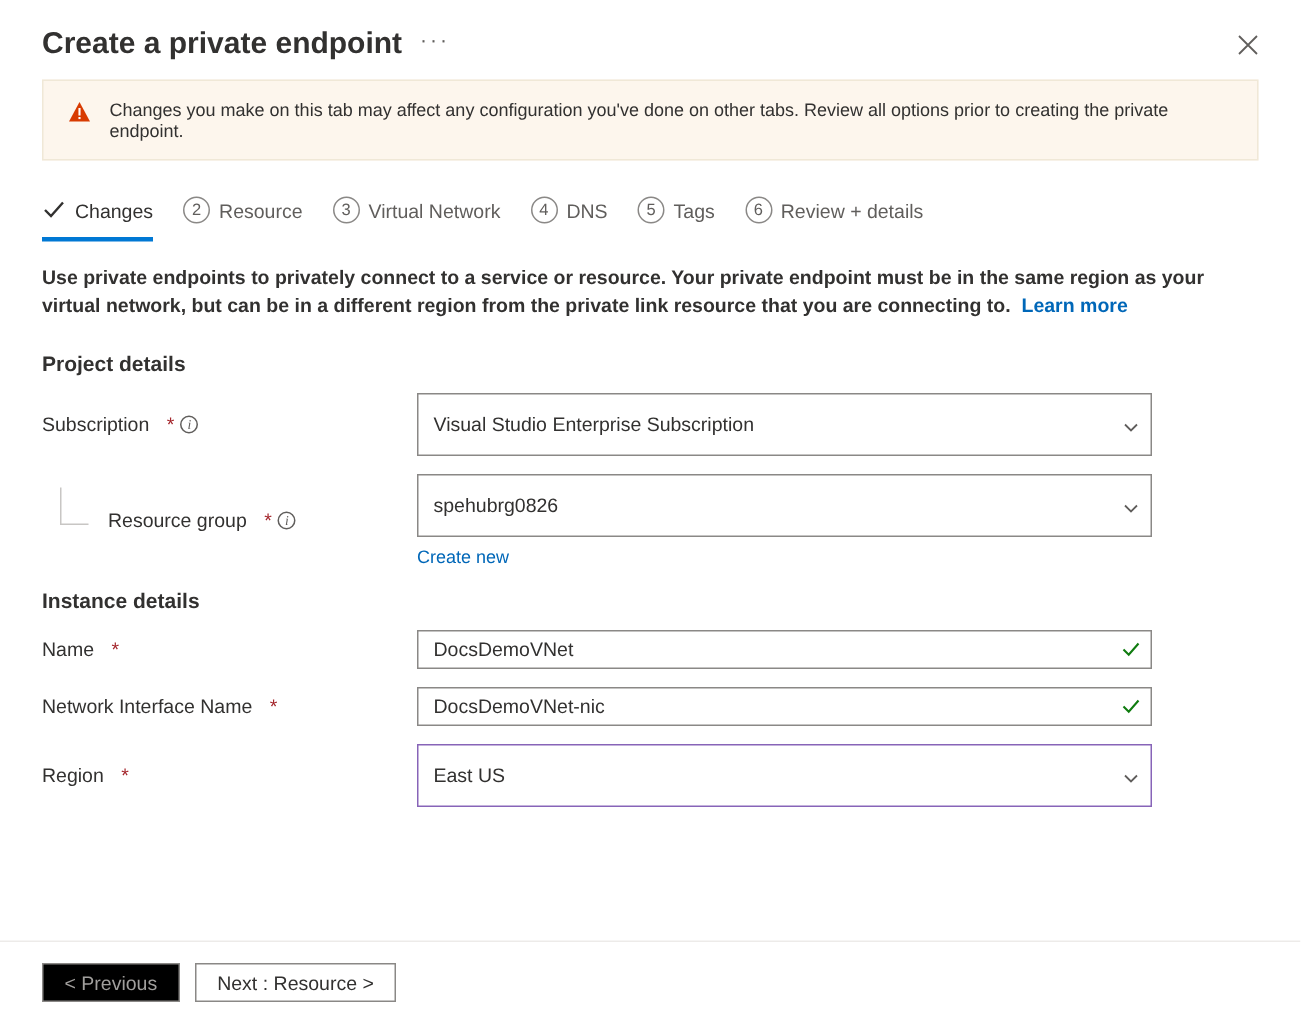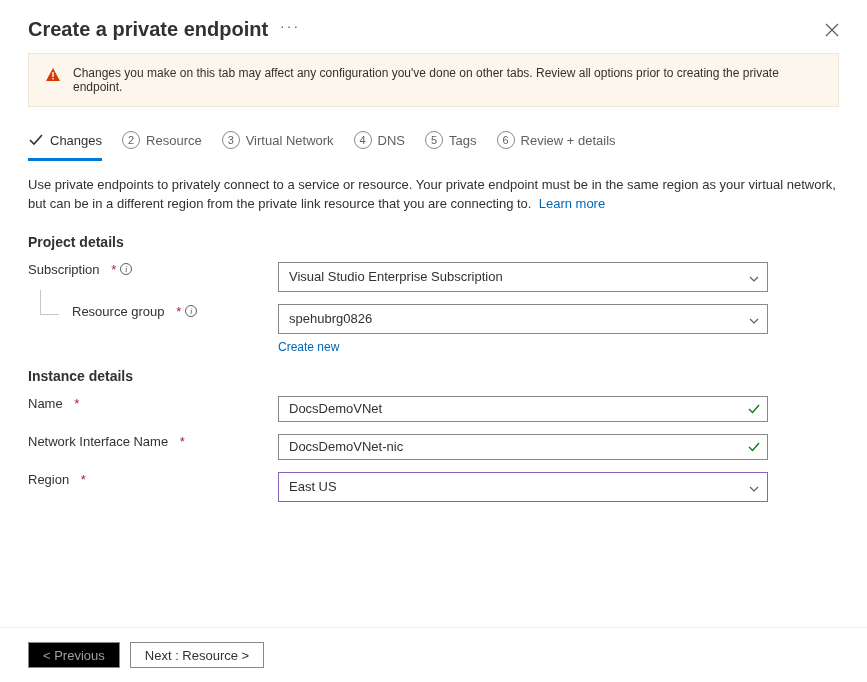--- a/index.html
+++ b/index.html
@@ -77,26 +77,26 @@
       color: #605e5c;
     }
     .tab.active .check {
       width: 16px; height: 16px;
       display: inline-flex; align-items: center; justify-content: center;
       color: #323130;
     }
     .content {
       padding: 0 28px;
     }
-    .intro { font-size: 13px; color: #323130; line-height: 1.45; margin-bottom: 20px; }
+    .intro { font-size: 13px; color: #323130; line-height: 1.45; margin-bottom: 20px; font-weight: bold; }
     .intro a { color: #0067b8; text-decoration: none; cursor: pointer; }
     .section-title { font-weight: 600; font-size: 14px; margin: 14px 0 12px 0; color: #323130; }
     .form-row {
       display: flex;
-      align-items: flex-start;
+      align-items: center;
       margin-bottom: 12px;
     }
     .form-label {
       width: 250px;
       flex-shrink: 0;
       font-size: 13px;
       color: #323130;
       display: flex;
       align-items: center;
       gap: 4px;
@@ -122,21 +122,21 @@
       justify-content: center;
       font-size: 9px;
       color: #605e5c;
       font-style: italic;
       font-family: Georgia, serif;
       cursor: help;
     }
     .form-control { flex: 1; max-width: 490px; position: relative; }
     .select, .input {
       width: 100%;
-      height: 30px;
+      height: 42px;
       border: 1px solid #8a8886;
       background: #fff;
       padding: 0 24px 0 10px;
       font-size: 13px;
       font-family: inherit;
       color: #323130;
       display: flex;
       align-items: center;
       position: relative;
     }

